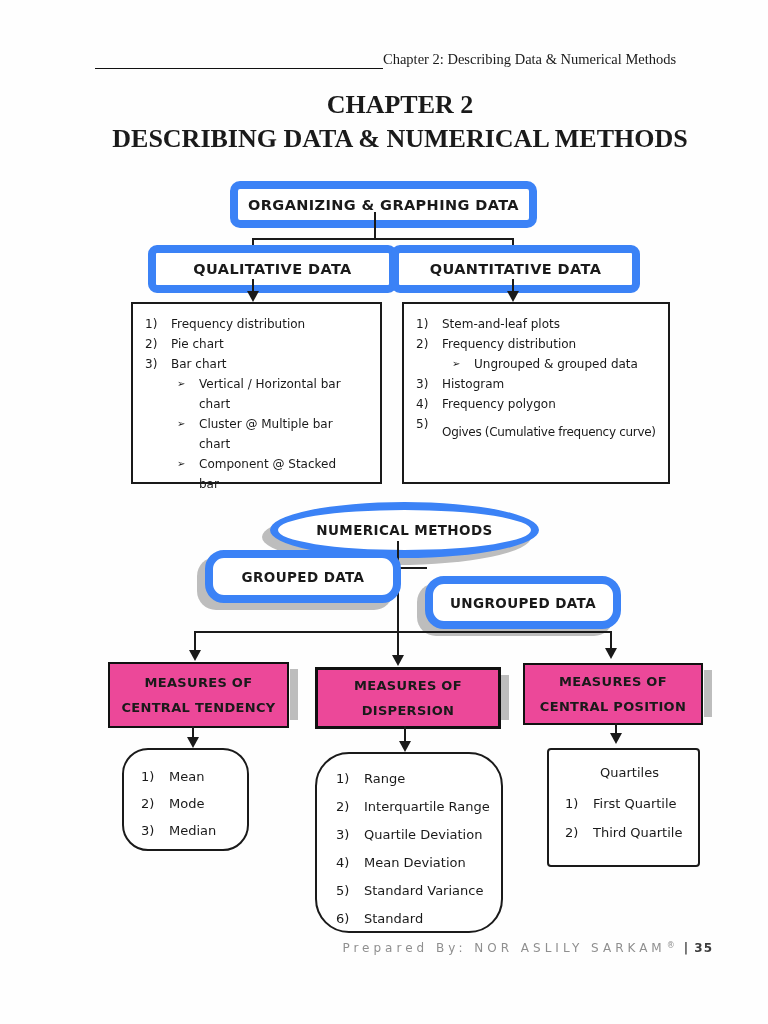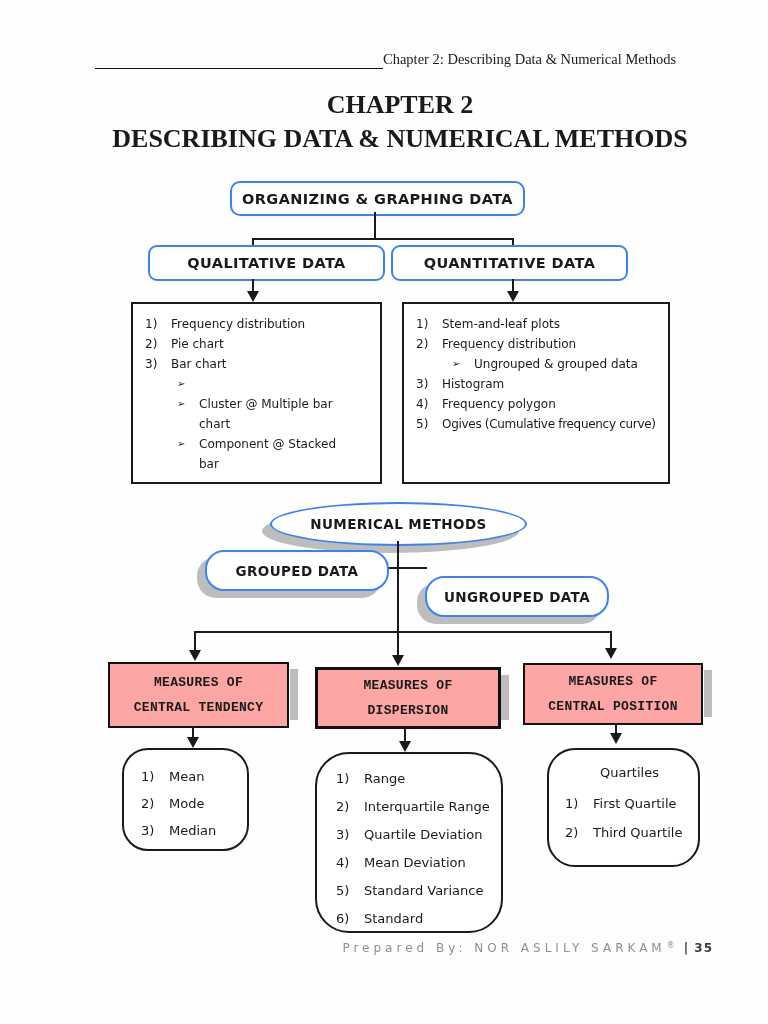--- a/index.html
+++ b/index.html
@@ -16,38 +16,38 @@
          font-family:"Liberation Serif",serif;font-weight:bold;}
   .title .t1{font-size:26px;line-height:33px;}
   .title .t2{font-size:26px;line-height:35px;}
   
   .hline,.vline{position:absolute;background:#1a1a1a;}
   .hline{height:2px;}
   .vline{width:2px;}
   .ah{position:absolute;width:0;height:0;border-left:6px solid transparent;
       border-right:6px solid transparent;border-top:11px solid #1a1a1a;}
   
-  .node{position:absolute;border:2px solid #3b82f6;background:#fff;
+  .node{position:absolute;border:8px solid #3b82f6;background:#fff;
         display:flex;align-items:center;justify-content:center;text-align:center;
         font-weight:bold;font-size:14.5px;letter-spacing:.4px;}
   .r10{border-radius:10px;}
   .r8{border-radius:9px;}
   .ellipse{border-radius:50%;box-shadow:-8px 7px 0 0 #bdbdbd;font-size:13.5px;}
   .pill{border-radius:19px;box-shadow:-8px 7px 0 0 #bdbdbd;font-size:13.5px;}
   .listbox{position:absolute;border:2px solid #1a1a1a;background:#fff;
            font-size:12px;padding:10px 4px 0 12px;box-sizing:border-box;}
   .row{display:flex;line-height:20px;}
   .row .mk{flex:0 0 26px;}
   .row.sub{padding-left:32px;}
   .row.sub .mk{flex:0 0 22px;font-size:10px;}
   .row .tx{flex:1;}
   .row.sub .tx{max-width:152px;}
-  .mbox{position:absolute;border:2.5px solid #111;background:#fca5a5;text-align:center;
+  .mbox{position:absolute;border:2.5px solid #111;background:#ec4899;text-align:center;
         font-weight:bold;font-size:13px;line-height:25px;letter-spacing:.3px;
-        display:flex;flex-direction:column;justify-content:center;font-family:Liberation Mono, monospace;}
+        display:flex;flex-direction:column;justify-content:center;}
   .mbox::after{content:"";position:absolute;right:-11px;top:5px;bottom:6px;width:8px;background:#bdbdbd;}
   .softbox{position:absolute;border:2px solid #1a1a1a;background:#fff;
            font-size:13px;box-sizing:border-box;}
   .softbox .row{line-height:27px;}
   .softbox .row .mk{flex:0 0 28px;}
   .sb-mid .row{line-height:28px;}
   .sb-right .row{line-height:29px;}
   .sb-sub{text-align:center;line-height:22px;margin-bottom:5px;}
   
   .footer{position:absolute;top:941px;right:55px;font-size:12px;display:flex;align-items:baseline;}
@@ -93,20 +93,21 @@
     <div class="row">
       <span class="mk">2)</span>
       <span class="tx">Pie chart</span>
     </div>
     <div class="row">
       <span class="mk">3)</span>
       <span class="tx">Bar chart</span>
     </div>
     <div class="row sub">
       <span class="mk">➢</span>
+      <span class="tx">Vertical / Horizontal bar chart</span>
     </div>
     <div class="row sub">
       <span class="mk">➢</span>
       <span class="tx">Cluster @ Multiple bar chart</span>
     </div>
     <div class="row sub">
       <span class="mk">➢</span>
       <span class="tx">Component @ Stacked bar</span>
     </div>
   </div>
@@ -127,21 +128,21 @@
     <div class="row">
       <span class="mk">3)</span>
       <span class="tx">Histogram</span>
     </div>
     <div class="row">
       <span class="mk">4)</span>
       <span class="tx">Frequency polygon</span>
     </div>
     <div class="row">
       <span class="mk">5)</span>
-      <span class="tx" style="letter-spacing:-.3px;">Ogives (Cumulative frequency curve)</span>
+      <span class="tx" style="letter-spacing:-.3px;margin-top:8px;">Ogives (Cumulative frequency curve)</span>
     </div>
   </div>
 
   <div class="node ellipse" style="left:270px;top:502px;width:253px;height:40px;">NUMERICAL METHODS</div>
 
   <div class="vline" style="left:397px;top:541px;height:92px;"></div>
   <div class="hline" style="left:383px;top:567px;width:44px;"></div>
 
   <div class="node pill" style="left:205px;top:550px;width:180px;height:37px;">GROUPED DATA</div>
   <div class="node pill" style="left:425px;top:550px;width:180px;height:37px;margin-top:26px;">UNGROUPED DATA</div>
@@ -209,21 +210,21 @@
     <div class="row">
       <span class="mk">5)</span>
       <span class="tx">Standard Variance</span>
     </div>
     <div class="row">
       <span class="mk">6)</span>
       <span class="tx">Standard</span>
     </div>
   </div>
 
-  <div class="softbox sb-right" style="left:547px;top:748px;width:153px;height:119px;border-radius:28px;padding:12px 4px 0 16px;">
+  <div class="softbox sb-right" style="left:547px;top:748px;width:153px;height:119px;border-radius:4px;padding:12px 4px 0 16px;">
     <div class="sb-sub">Quartiles</div>
     <div class="row">
       <span class="mk">1)</span>
       <span class="tx">First Quartile</span>
     </div>
     <div class="row">
       <span class="mk">2)</span>
       <span class="tx">Third Quartile</span>
     </div>
   </div>

